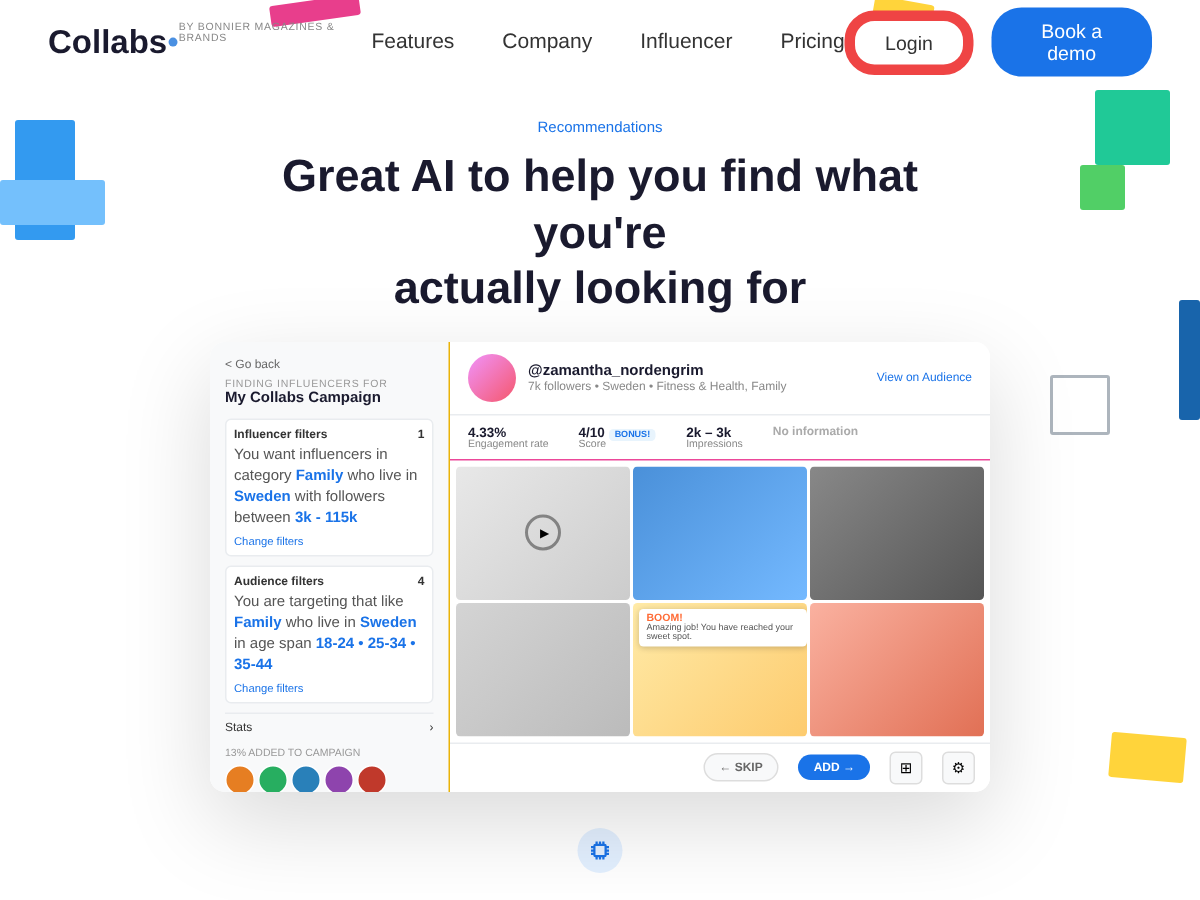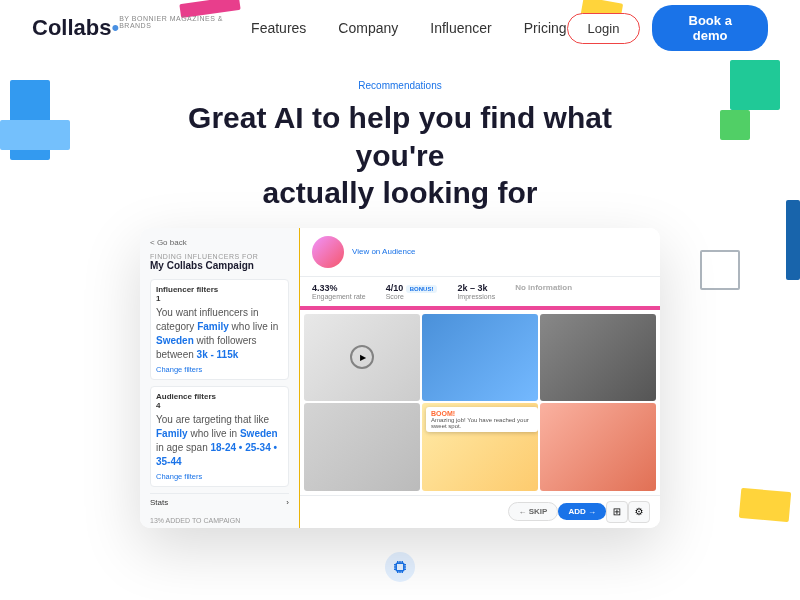--- a/index.html
+++ b/index.html
@@ -42,35 +42,35 @@
       font-size: 14px;
       font-weight: 500;
     }
     .nav-actions {
       display: flex;
       gap: 12px;
       align-items: center;
     }
     .btn-login {
       padding: 7px 20px;
-      border: 1px solid #ef4444;
+      border: 7px solid #ef4444;
       border-radius: 20px;
       background: #fff;
       color: #333;
       font-size: 13px;
       cursor: pointer;
     }
     .btn-demo {
       padding: 8px 20px;
       border: none;
       border-radius: 20px;
       background: #1a73e8;
       color: #fff;
       font-size: 13px;
-      font-weight: 700;
+      font-weight: 400;
       cursor: pointer;
     }
 
     
     .hero {
       text-align: center;
       padding: 24px 0 16px;
       position: relative;
       z-index: 2;
     }
@@ -156,21 +156,21 @@
       padding: 5px;
       margin-bottom: 6px;
       font-size: 8px;
     }
     .filter-title {
       color: #333;
       font-weight: 600;
       font-size: 8px;
       margin-bottom: 3px;
       display: flex;
-      flex-direction: column;
+      justify-content: space-between;
     }
     .filter-body {
       color: #555;
       font-size: 10px;
       line-height: 1.4;
     }
     .filter-body span.highlight { color: #1a73e8; font-weight: 600; }
     .change-filters {
       color: #1a73e8;
       font-size: 7.5px;
@@ -254,21 +254,21 @@
     .profile-name { font-size: 10px; font-weight: 700; color: #1a1a2e; }
     .profile-meta { font-size: 8px; color: #888; }
     .view-instagram {
       font-size: 8px;
       color: #1a73e8;
       text-decoration: none;
     }
     .stats-header {
       display: flex;
       padding: 6px 12px;
-      border-bottom: 4px solid #ec4899;
+      border-bottom: 1px solid #ec4899;
       gap: 20px;
     }
     .stat-item { font-size: 8px; }
     .stat-value { font-weight: 700; color: #1a1a2e; font-size: 9px; }
     .stat-label { color: #888; font-size: 7px; }
     .stat-badge { background: #e8f4fd; color: #1a73e8; font-size: 6px; padding: 1px 4px; border-radius: 3px; }
 
     
     .image-grid {
       flex: 1;
@@ -313,21 +313,21 @@
       color: #555;
     }
 
     
     .bottom-bar {
       display: flex;
       align-items: center;
       justify-content: flex-end;
       padding: 5px 10px;
       border-top: 1px solid #e9ecef;
-      gap: 0;
+      gap: 13px;
     }
     .action-btn {
       padding: 4px 10px;
       border-radius: 12px;
       font-size: 8px;
       font-weight: 600;
       border: none;
       cursor: pointer;
     }
     .btn-skip { background: #f8f9fa; color: #666; border: 1px solid #ddd; }
@@ -467,20 +467,24 @@
       </div>
       <div class="sweet-spot-bar">
         <div class="sweet-spot-fill"></div>
       </div>
       <div class="boom-label">BOOM! SWEET SPOT REACHED!</div>
     </div>
 
     <div class="right-panel">
       <div class="profile-header">
         <div class="profile-avatar"></div>
+        <div class="profile-info">
+          <div class="profile-name">@zamantha_nordengrim</div>
+          <div class="profile-meta">7k followers  •  Sweden  •  Fitness &amp; Health, Family</div>
+        </div>
         <a href="#" class="view-instagram">View on Audience</a>
       </div>
 
       <div class="stats-header">
         <div class="stat-item">
           <div class="stat-value">4.33%</div>
           <div class="stat-label">Engagement rate</div>
         </div>
         <div class="stat-item">
           <div class="stat-value">

